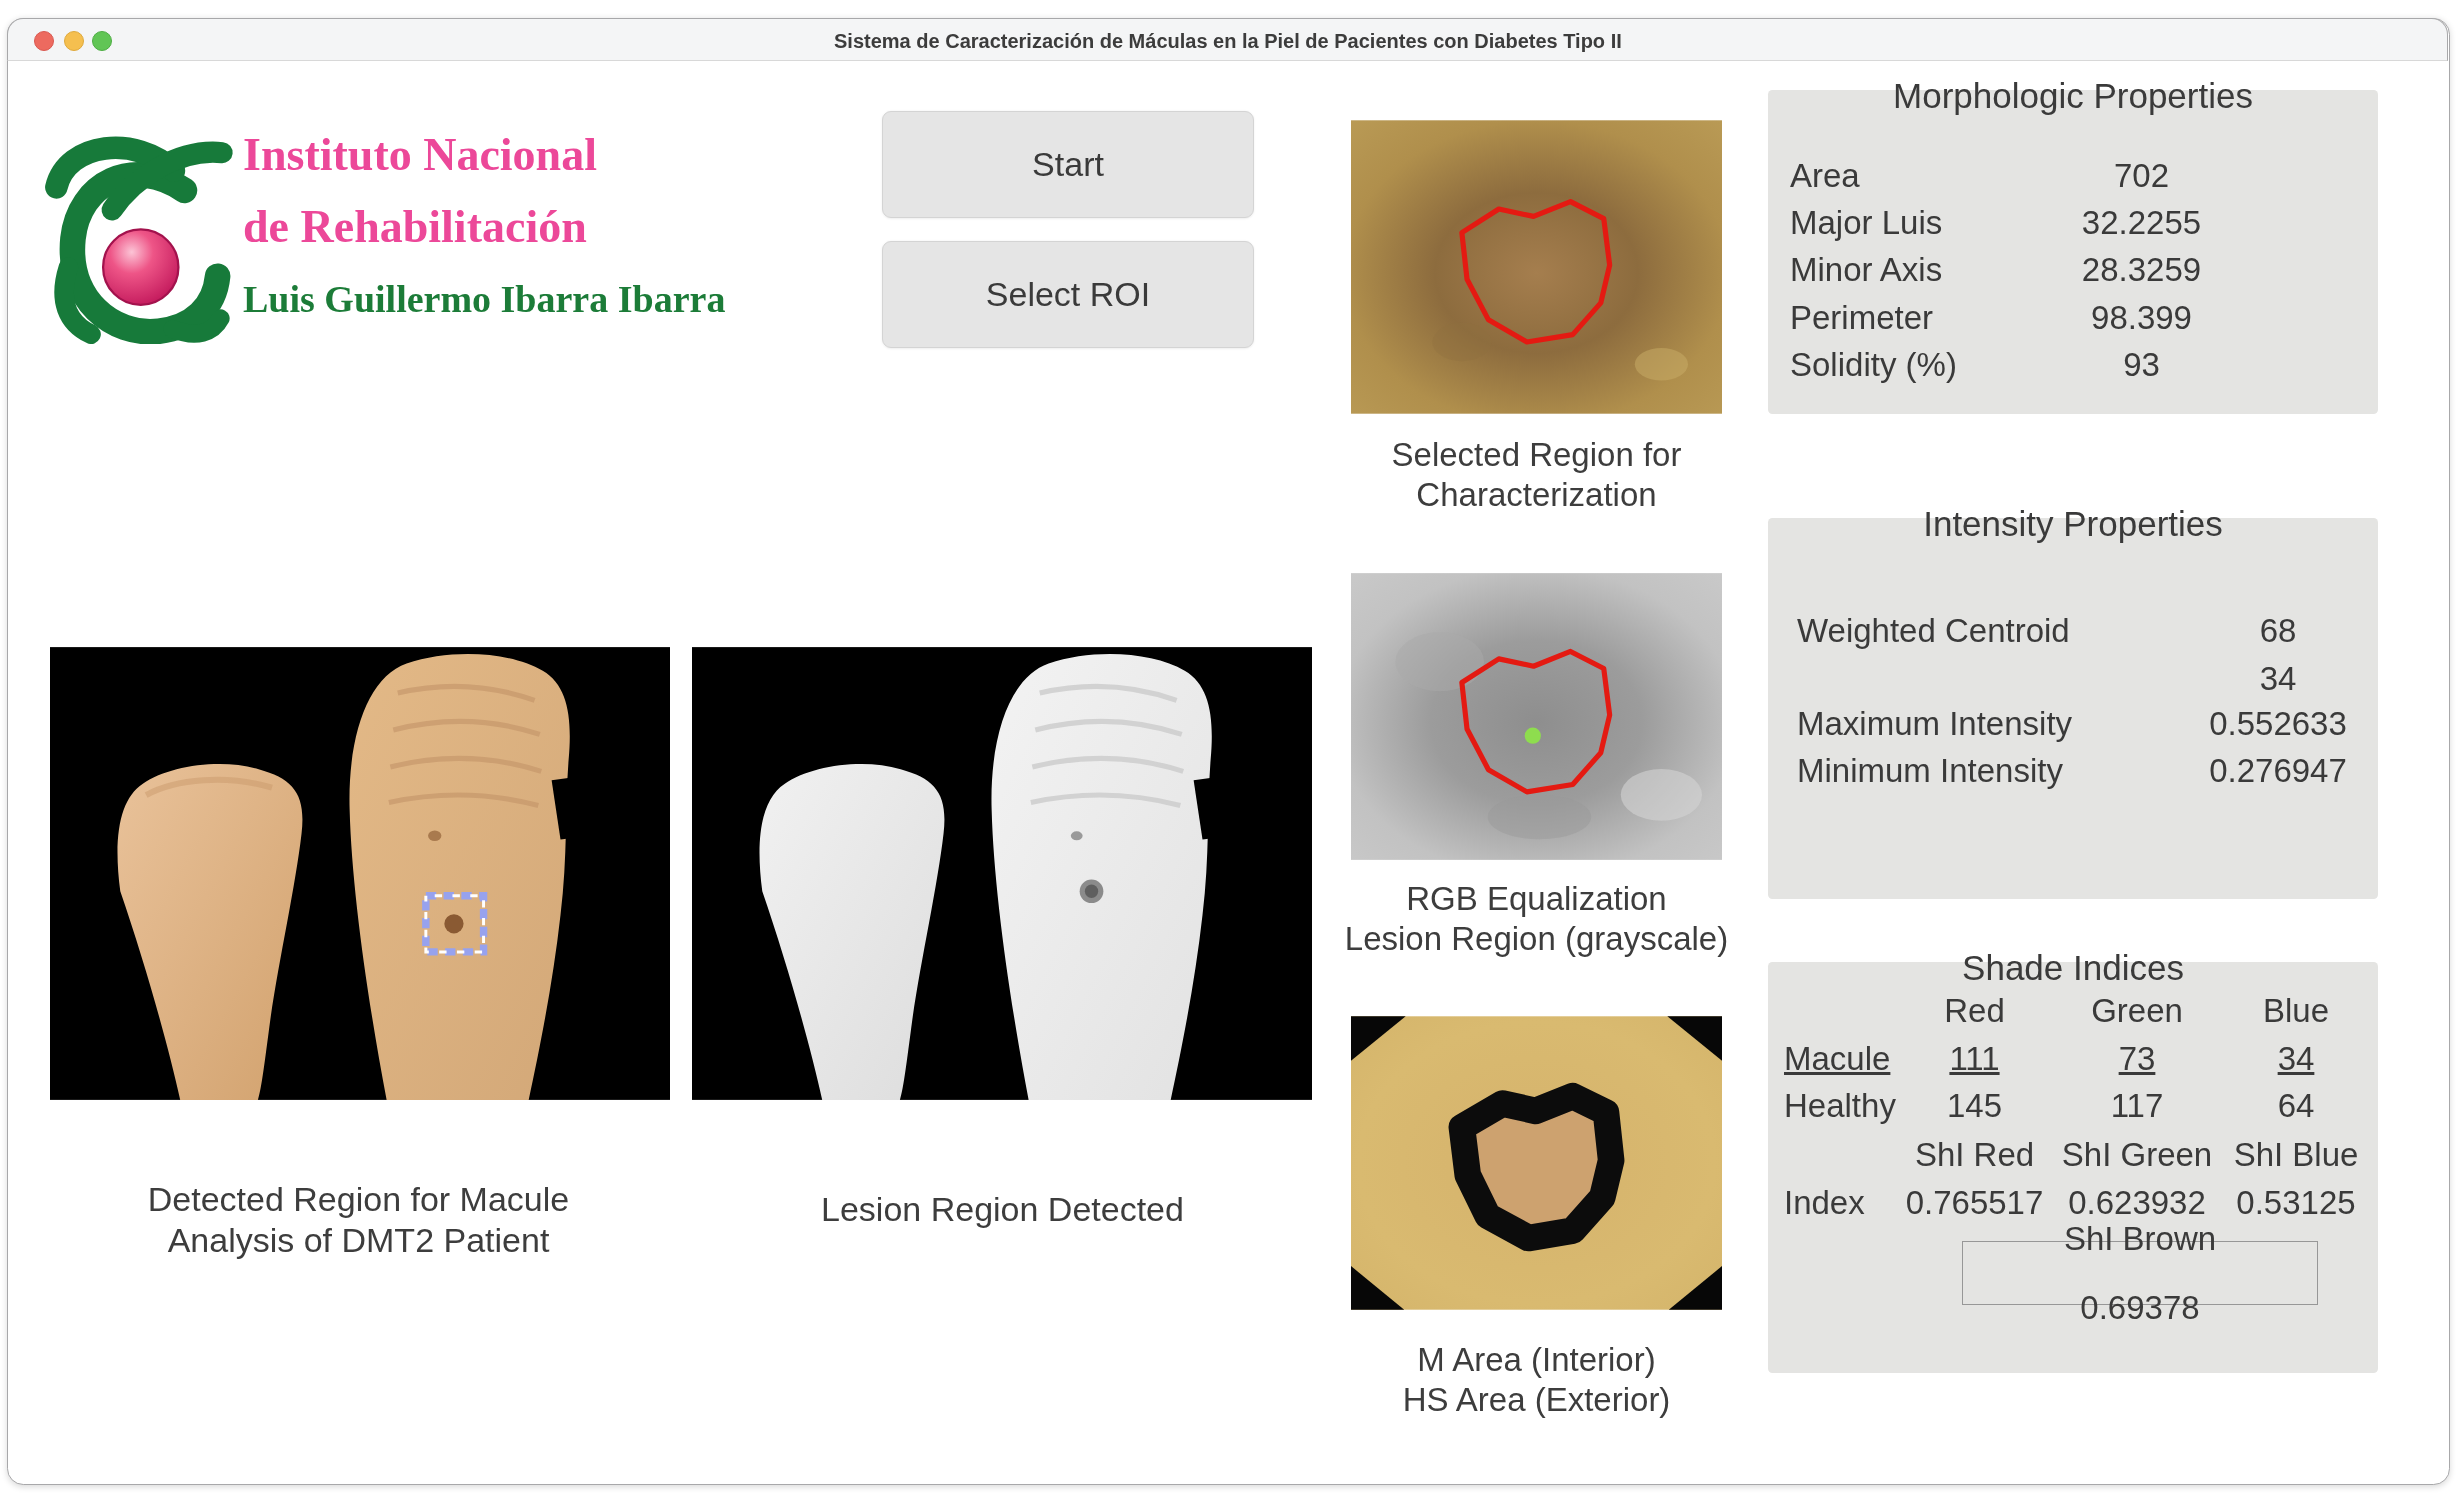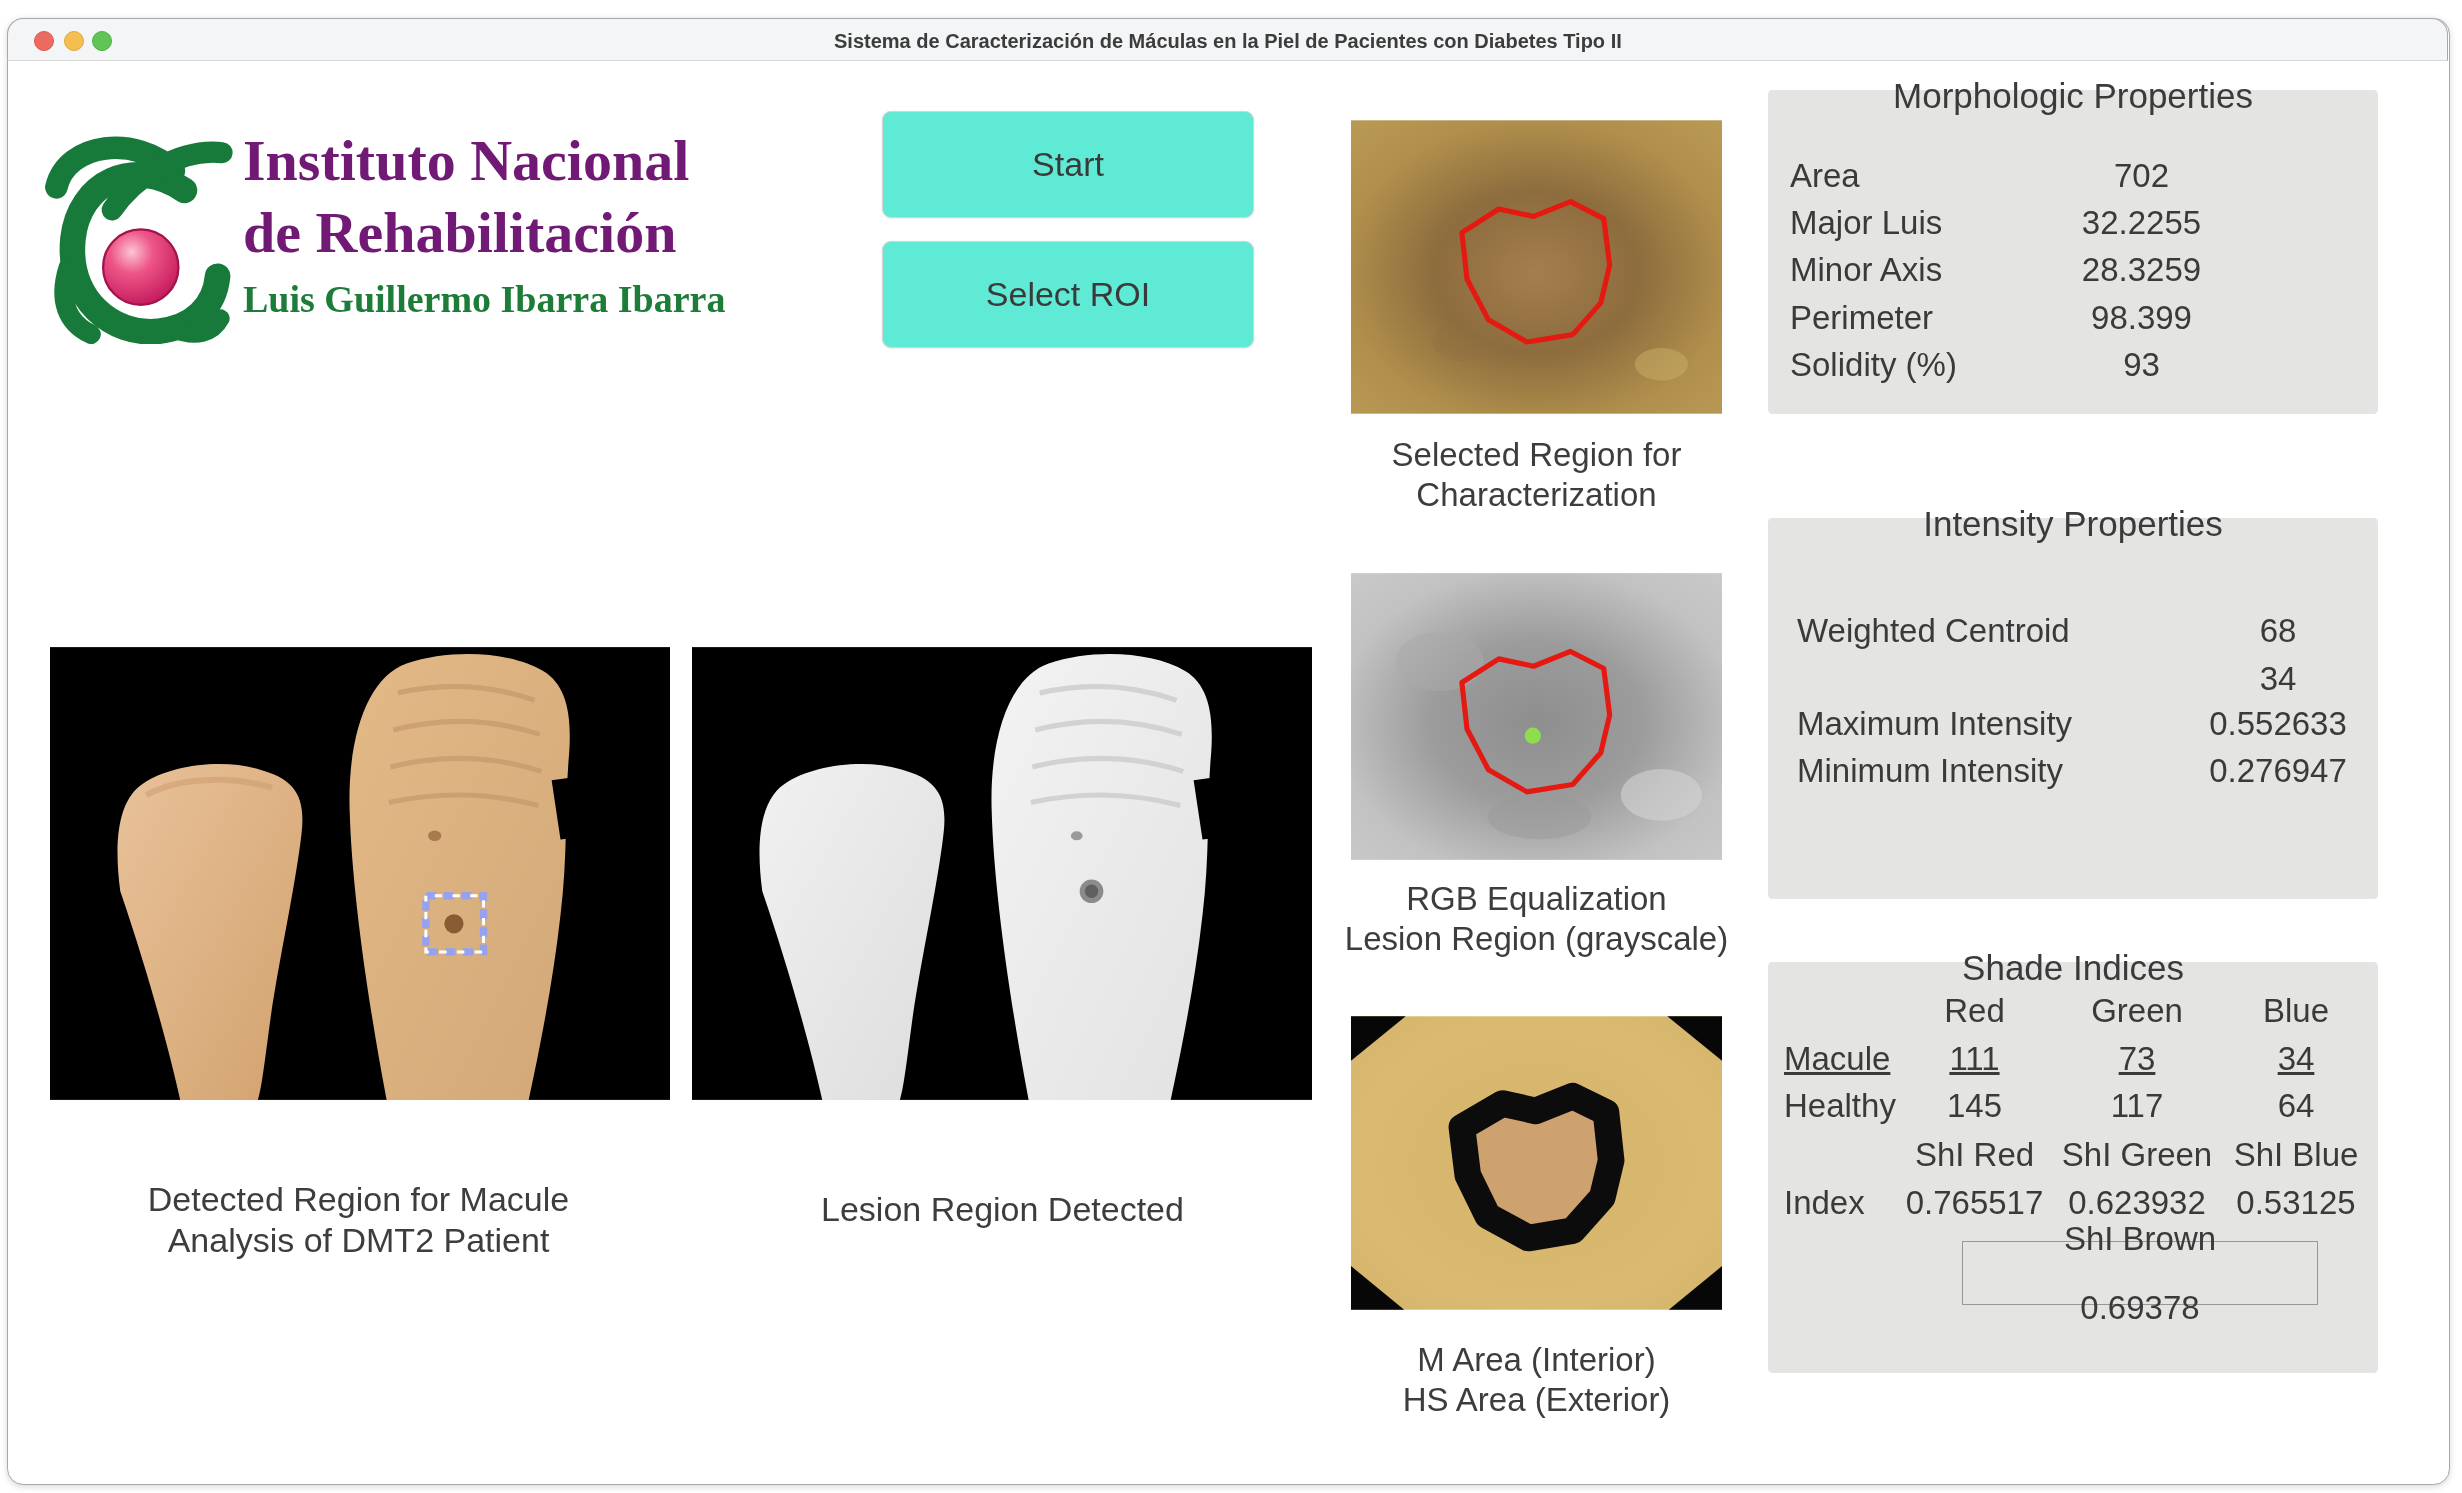--- a/index.html
+++ b/index.html
@@ -9,25 +9,25 @@
   
   .window{left:7.4px;top:18px;width:2441px;height:1465px;border:1.5px solid #a8a8aa;border-radius:16.3px;background:#ffffff;box-shadow:0 1.5px 6px rgba(0,0,0,0.15);}
   .titlebar{left:7.4px;top:18px;width:2441px;height:43px;background:#f4f5f6;border:1.5px solid #a8a8aa;border-bottom:0.7px solid #d8d8d8;border-radius:16.3px 16.3px 0 0;box-sizing:border-box;}
   .titlebar-title{left:7.4px;top:30px;width:2441px;text-align:center;font-size:20px;font-weight:bold;color:#3c3c3c;}
   .light{width:18px;height:18px;border-radius:50%;}
   .light.red{left:34px;top:31px;background:#ed6a5f;border:0.7px solid #d95850;}
   .light.yellow{left:64px;top:31px;background:#f5bf4f;border:0.7px solid #dfa93c;}
   .light.green{left:92px;top:31px;background:#61c555;border:0.7px solid #4eae44;}
 
   
-  .logo-l1,.logo-l2{font-family:"Liberation Serif",serif;font-weight:bold;color:#701a75;font-size:58px;line-height:1;white-space:nowrap;}
+  .logo-l1,.logo-l2{font-family:"Liberation Serif",serif;font-weight:bold;color:#ec4899;font-size:46px;line-height:1;white-space:nowrap;}
   .logo-l3{font-family:"Liberation Serif",serif;font-weight:bold;color:#1c7c38;font-size:38px;line-height:1;white-space:nowrap;}
 
   
-  .btn{width:370px;height:105px;background:#5eead4;border:1.5px solid #d4d4d4;border-radius:9px;box-shadow:0 0.7px 2.2px rgba(0,0,0,0.07);display:flex;align-items:center;justify-content:center;font-size:34px;color:#3a3a3a;cursor:pointer;}
+  .btn{width:370px;height:105px;background:#e5e5e5;border:1.5px solid #d4d4d4;border-radius:9px;box-shadow:0 0.7px 2.2px rgba(0,0,0,0.07);display:flex;align-items:center;justify-content:center;font-size:34px;color:#3a3a3a;cursor:pointer;}
 
   
   .cap{width:533px;text-align:center;font-size:33px;line-height:1.22;color:#3d3d3d;}
 
   
   .panel{background:#e4e4e2;border-radius:4.4px;}
   .panel-title{width:610px;text-align:center;font-size:35px;color:#3a3a3a;transform:translateY(-52%);margin-top:7px;}
   .prow{display:flex;align-items:center;height:38px;font-size:33px;}
   .prow .lbl{width:244px;text-align:left;}
   .prow .val{width:215px;text-align:center;}

